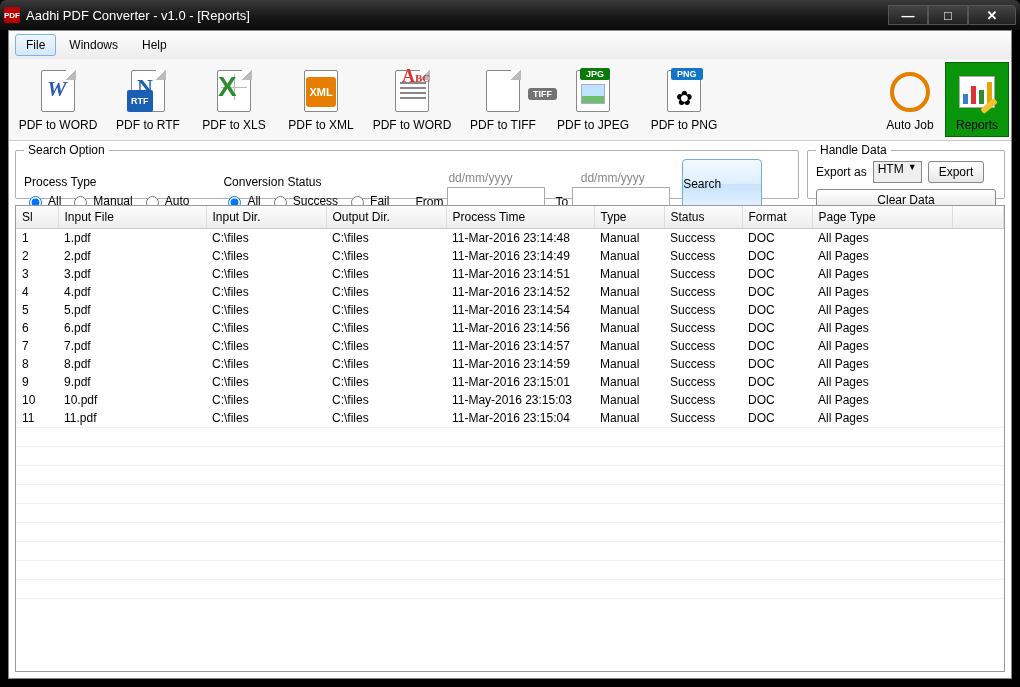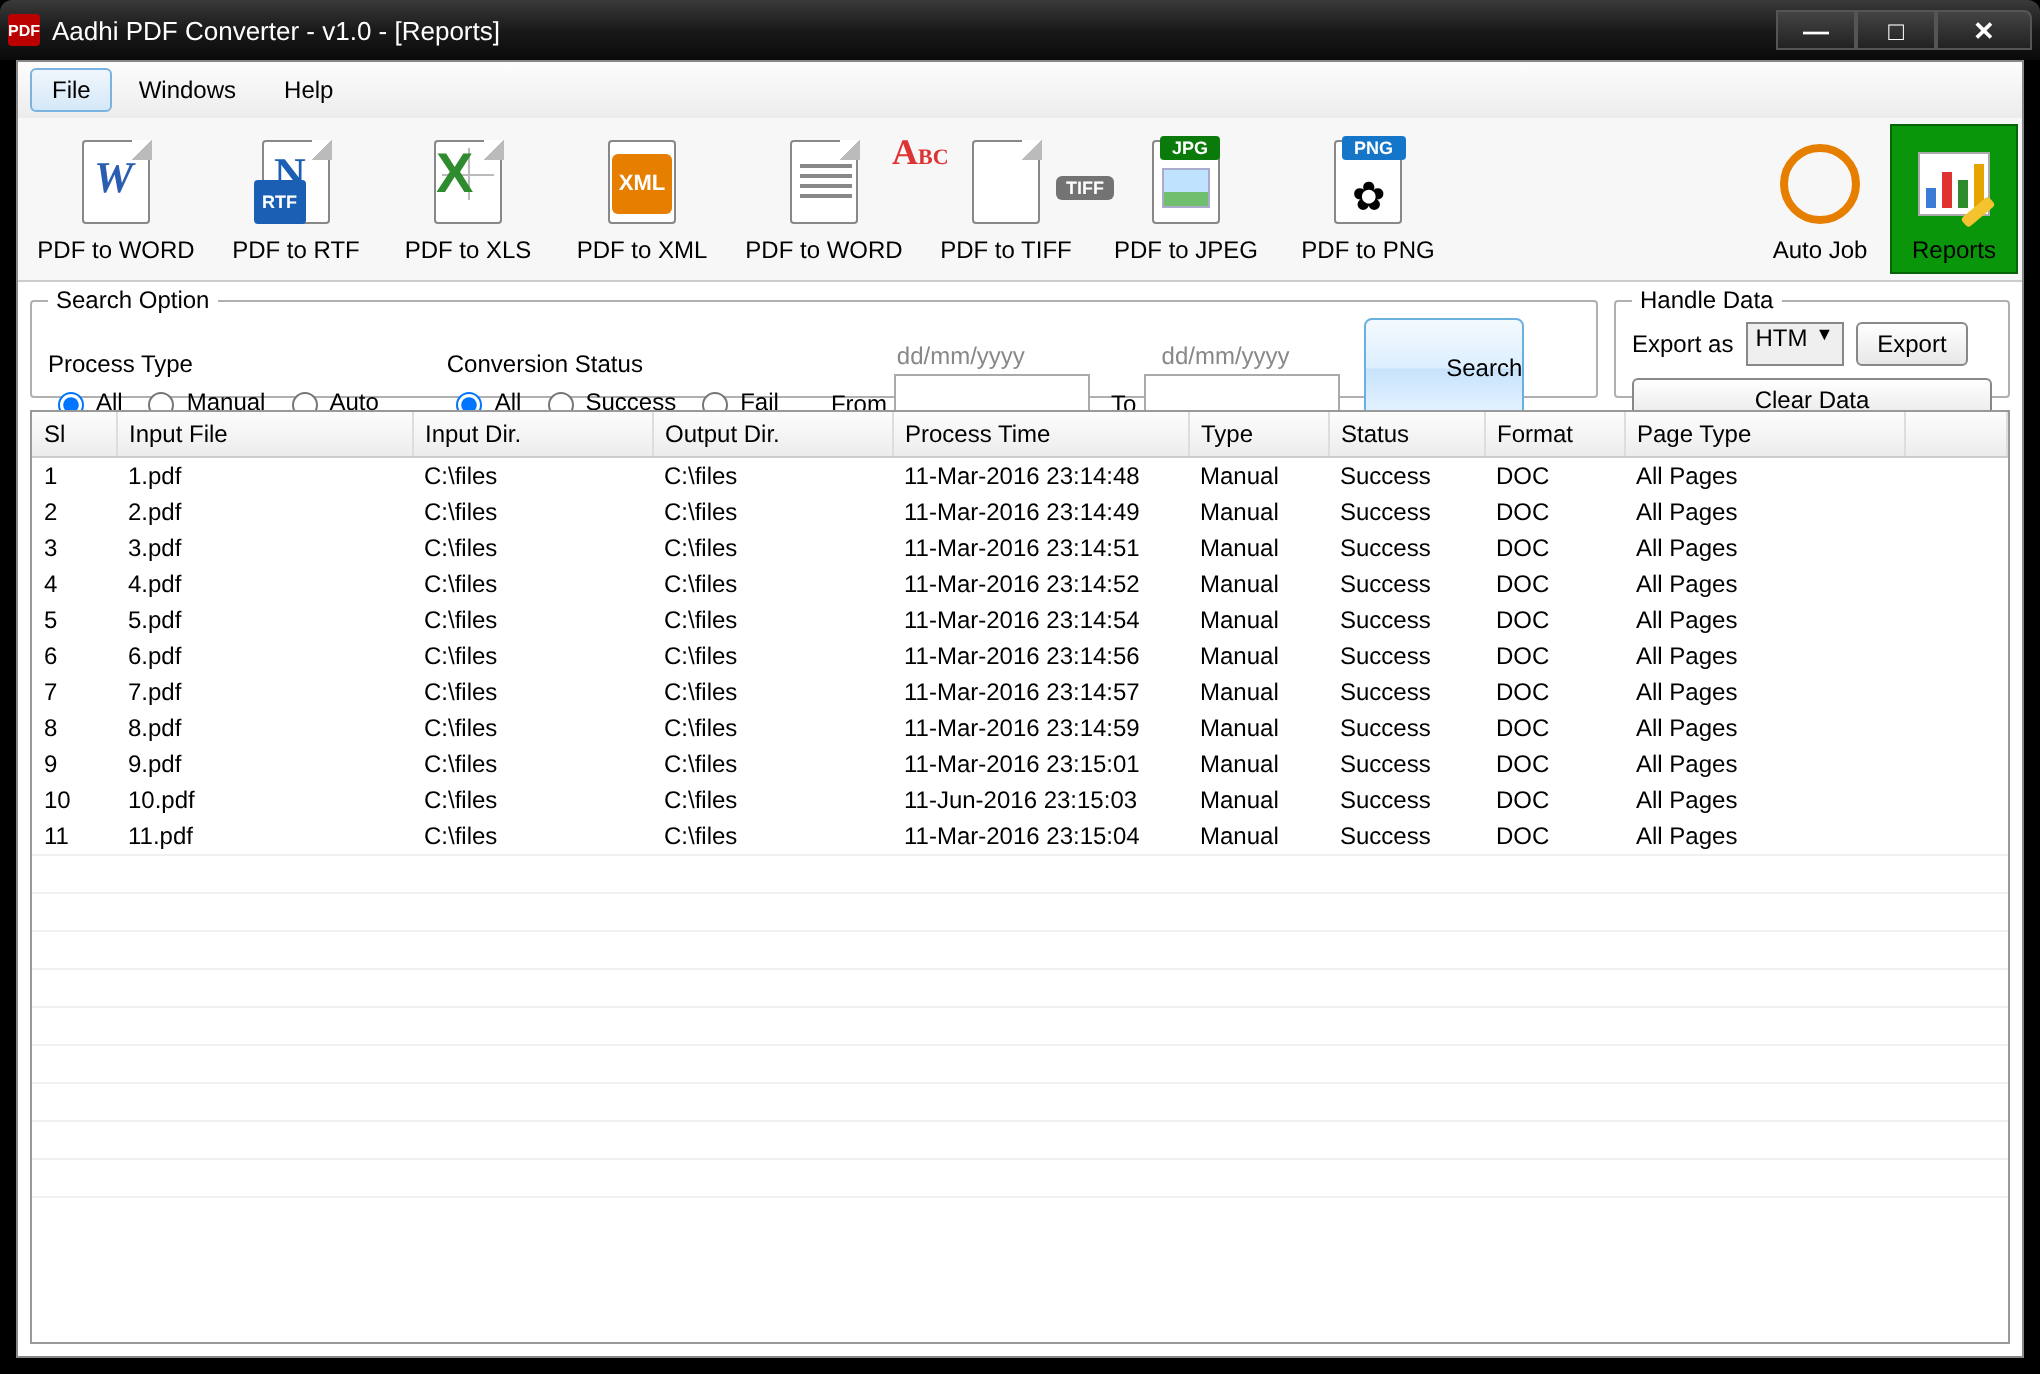--- a/index.html
+++ b/index.html
@@ -32,21 +32,21 @@
   .fs.search { flex:1; display:flex; flex-direction:column;}
   .searchrow { display:flex; align-items:flex-end; gap:12px;}
   .pt-group, .cs-group { display:flex; flex-direction:column; gap:4px;}
   .radios { display:flex; align-items:center; gap:2px;}
   .radios label { display:flex; align-items:center; gap:3px; margin-right:6px;}
   .date-group { display:flex; align-items:flex-end; gap:10px;}
   .date-col { display:flex; flex-direction:column; gap:2px; align-items:center;}
   .date-col .ph { color:#888; font-size:12px;}
   .date-col .row { display:flex; align-items:flex-end; gap:4px;}
   .dinput { width:98px; height:22px; border:1px solid #aaa; background:#fff;}
-  .searchbtn { width:80px; height:50px; border:1px solid #6ab0e0; border-radius:4px; background:linear-gradient(#f4fafe,#dcefff 50%,#c7e3fb 51%,#e6f3ff); display:flex; align-items:center; justify-content:flex-end;}
+  .searchbtn { width:80px; height:50px; border:1px solid #6ab0e0; border-radius:4px; background:linear-gradient(#f4fafe,#dcefff 50%,#c7e3fb 51%,#e6f3ff); display:flex; align-items:center; justify-content:flex-start;}
   .fs.handle { width:198px; display:flex; flex-direction:column; gap:6px; padding-top:4px;}
   .hrow { display:flex; align-items:center; gap:6px;}
   .select { height:22px; border:1px solid #888; background:#efefef; display:flex; padding:0 4px; gap:4px;}
   .select .arrow { font-size:9px;}
   .btn { height:22px; border:1px solid #888; border-radius:3px; background:linear-gradient(#fff,#e7e7e7); display:flex; align-items:center; justify-content:center; padding:0 10px;}
   .btn.wide { flex:1;}
   .grid { flex:1; border:1px solid #999; margin:0 6px 6px 6px; overflow:hidden; position:relative;}
   table { width:100%; border-collapse:collapse; table-layout:fixed;}
   thead th { text-align:left; font-weight:normal; font-size:12px; padding:4px 6px; background:linear-gradient(#fdfdfd,#ececec); border-right:1px solid #ddd; border-bottom:1px solid #ccc; height:22px;}
   tbody td { font-size:12px; padding:2px 6px; height:18px; white-space:nowrap; overflow:hidden;}
@@ -58,21 +58,21 @@
   .badge { position:absolute; bottom:4px; left:3px; height:14px; border-radius:2px; color:#fff; font-size:9px; font-weight:bold; display:flex; align-items:center; justify-content:center; padding:11px 4px;}
   .wlogo { position:absolute; top:8px; left:13px; font-family:"Times New Roman",serif; font-style:italic; color:#2a5db0; font-size:22px; font-weight:bold;}
   .sheet-grid { position:absolute; top:6px; left:11px; width:26px; height:26px;
      background:
        linear-gradient(#bbb,#bbb) 0 50%/100% 1px no-repeat,
        linear-gradient(#bbb,#bbb) 50% 0/1px 100% no-repeat; }
   .xmark { position:absolute; top:3px; left:8px; font-size:28px; font-weight:bold; color:#2e8b2e;}
   .xml-badge{ position:absolute; top:9px; left:9px; width:30px; height:30px; background:#e67e00; border-radius:3px; color:#fff; font-weight:bold; font-size:11px; display:flex; align-items:center; justify-content:center;}
   .lines { position:absolute; top:14px; left:12px; right:10px; display:flex; flex-direction:column; gap:3px;}
   .lines div{ height:2px; background:#888;}
-  .A-red { position:absolute; top:-2px; left:14px; color:#d33; font-weight:bold; font-size:18px; font-family:serif;margin-left:44px;}
+  .A-red { position:absolute; top:-2px; left:14px; color:#d33; font-weight:bold; font-size:18px; font-family:serif;}
   .tiff-b { position:absolute; top:20px; left:6px; background:#737373; color:#fff; font-size:9px; font-weight:bold; padding:1px 5px; border-radius:3px;margin-left:43px;}
   .jpg-b { position:absolute; top:0px; left:11px; background:#0a7a0a; color:#fff; font-size:9px; font-weight:bold; padding:1px 6px; border-radius:2px;}
   .photo { position:absolute; top:16px; left:12px; width:24px; height:20px; border:1px solid #aac; background:linear-gradient(#bfe3ff 60%, #6fbf6f 60%);}
   .png-b { position:absolute; top:0px; left:11px; background:#1576c9; color:#fff; font-size:9px; font-weight:bold; padding:1px 6px; border-radius:2px;}
   .flower { position:absolute; top:18px; left:16px; font-size:20px;}
   .arrows-cycle { width:40px; height:40px; border:4px solid #e67e00; border-radius:50%; position:relative;}
   .bars-ic{ width:36px; height:32px; position:relative; background:#fff; border:1px solid #aaa; display:flex; align-items:flex-end; justify-content:center; gap:3px; padding-bottom:3px;}
   .bars-ic span{ width:5px;}
   .pencil{ position:absolute; right:-4px; bottom:-2px; width:18px; height:6px; background:#f4c430; transform:rotate(-40deg); border-radius:2px;}
   col.c-sl{width:42px;} col.c-if{width:148px;} col.c-id{width:120px;} col.c-od{width:120px;}
@@ -426,21 +426,21 @@
               <td>Success</td>
               <td>DOC</td>
               <td>All Pages</td>
               <td></td>
             </tr>
             <tr>
               <td>10</td>
               <td>10.pdf</td>
               <td>C:\files</td>
               <td>C:\files</td>
-              <td>11-Jun-2016 23:15:03</td>
+              <td>11-May-2016 23:15:03</td>
               <td>Manual</td>
               <td>Success</td>
               <td>DOC</td>
               <td>All Pages</td>
               <td></td>
             </tr>
             <tr>
               <td>11</td>
               <td>11.pdf</td>
               <td>C:\files</td>

